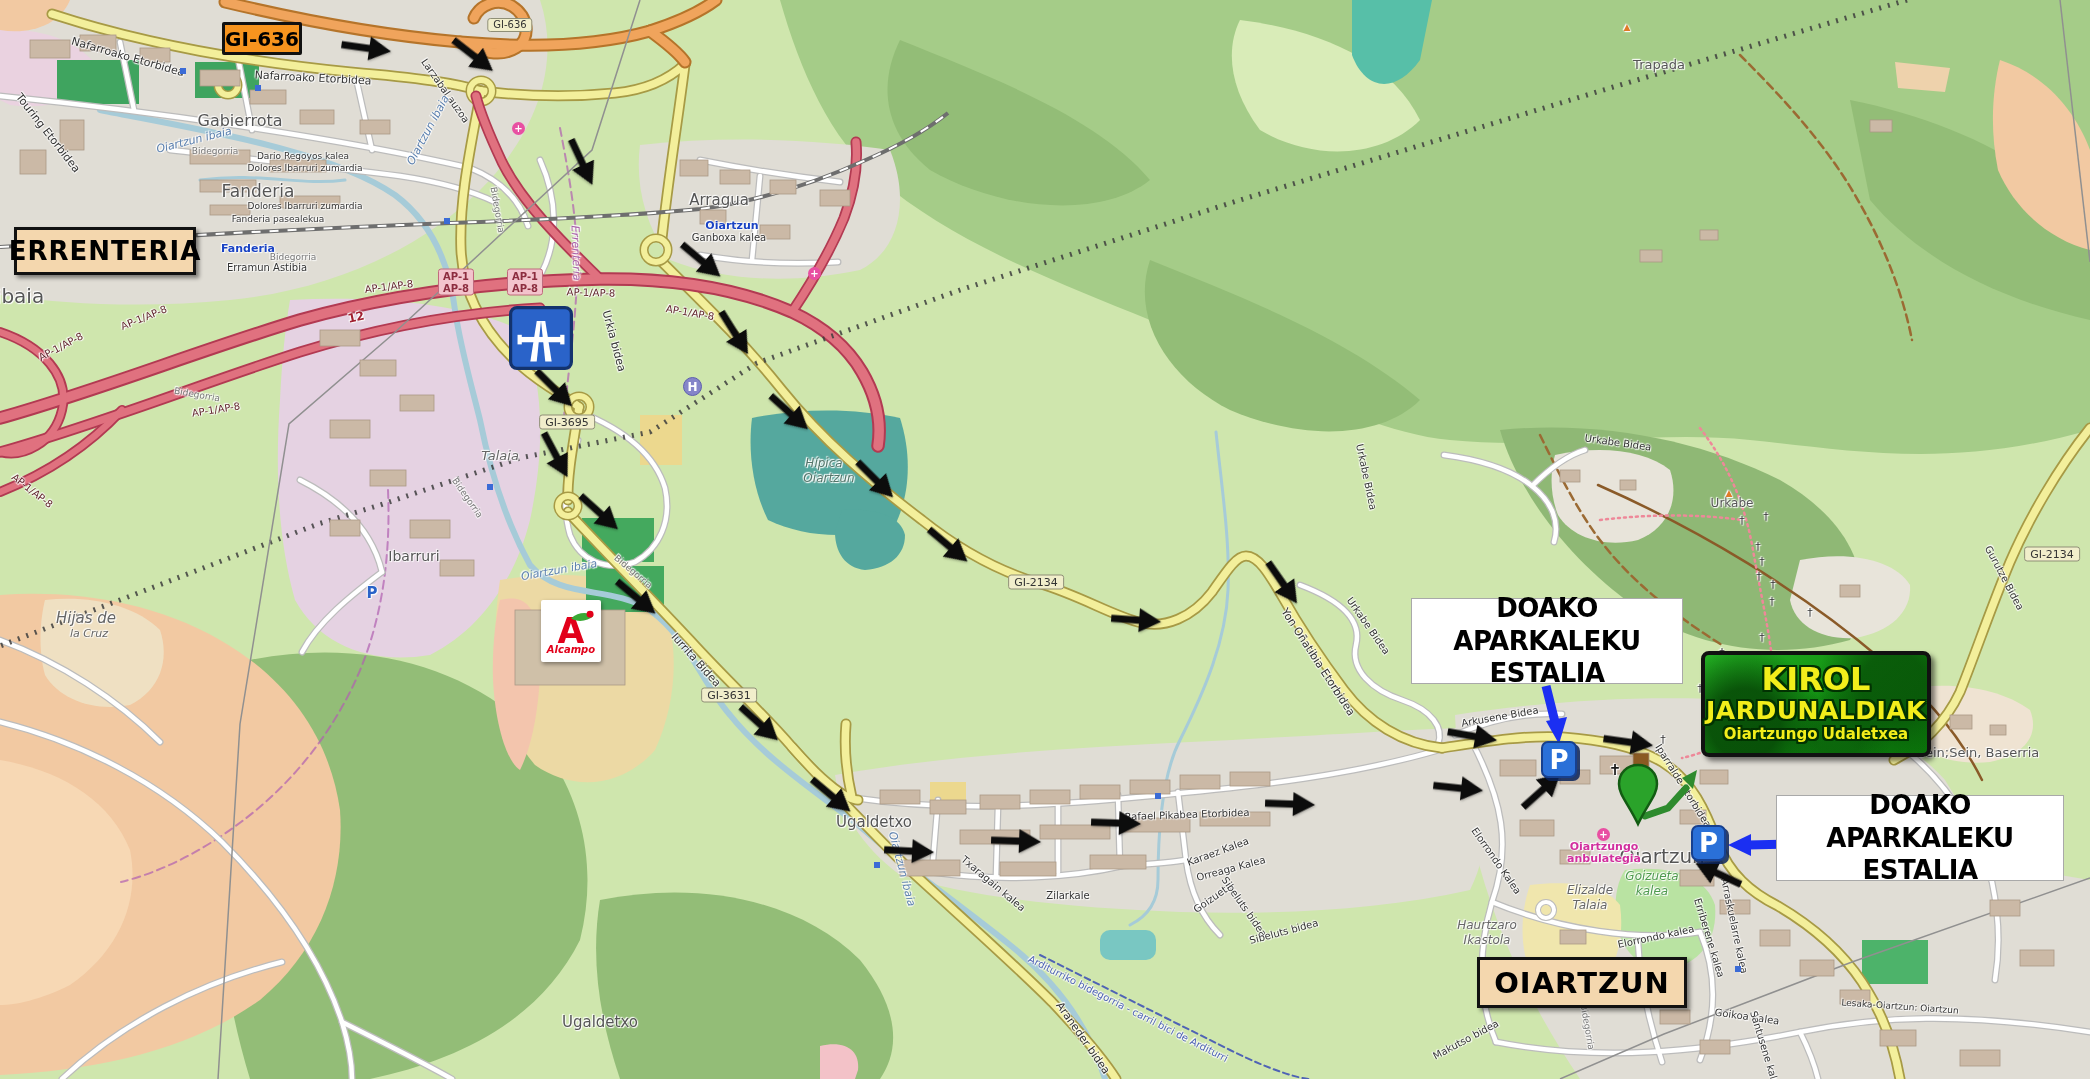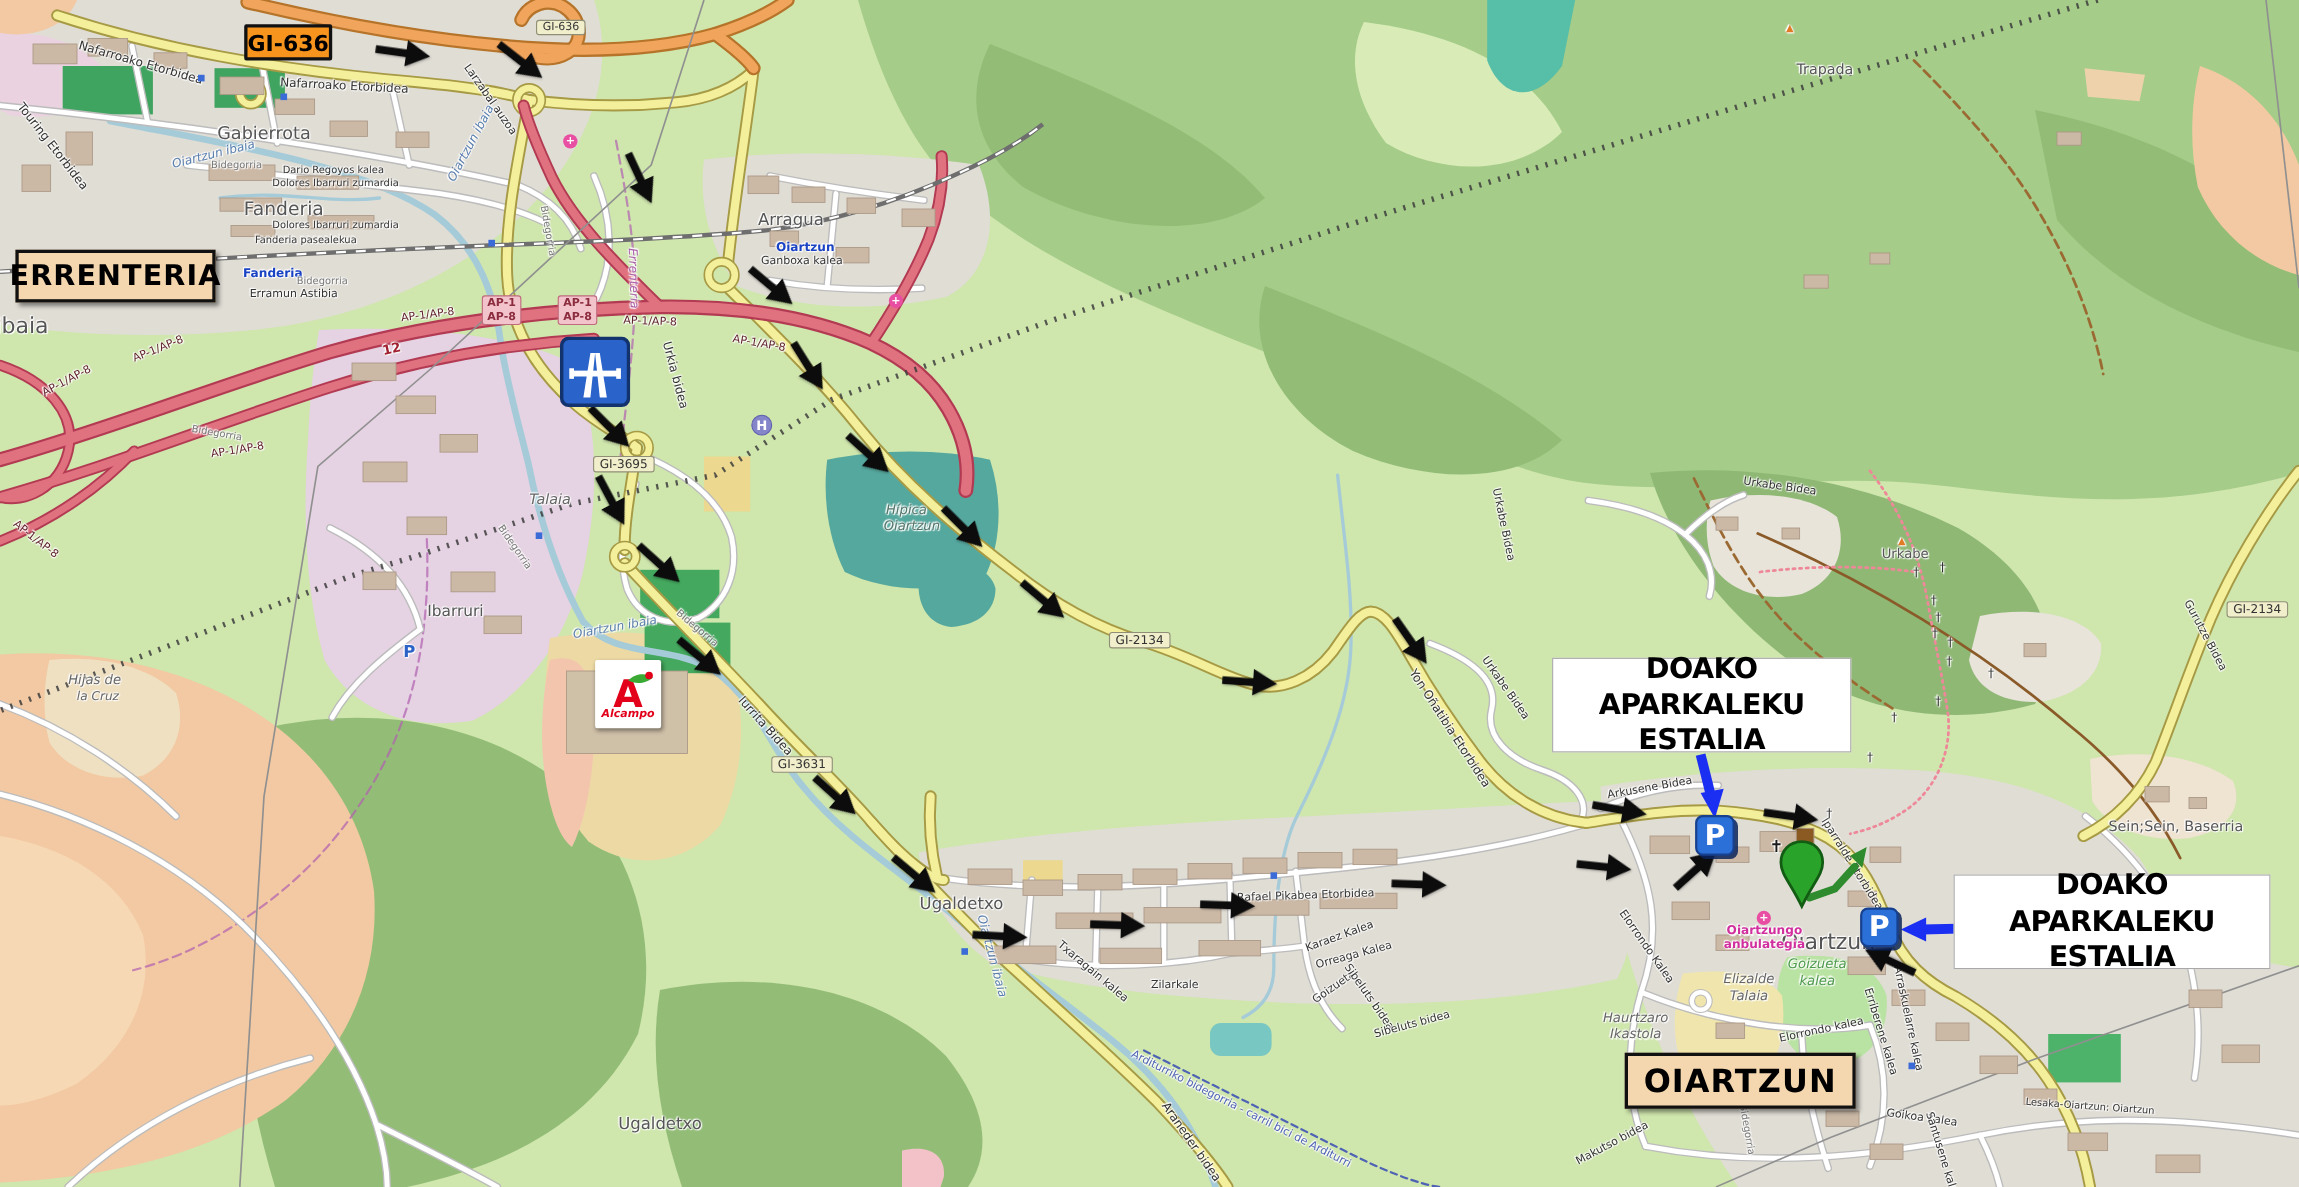--- a/index.html
+++ b/index.html
@@ -364,21 +364,21 @@
       <span class="map-label" style="left: 240px; top: 121px; font-size: 16px; color: rgb(85, 85, 85); transform: translate(-50%, -50%) rotate(0deg);">Gabierrota</span>
       <span class="map-label" style="left: 258px; top: 191px; font-size: 17px; color: rgb(85, 85, 85); transform: translate(-50%, -50%) rotate(0deg);">Fanderia</span>
       <span class="map-label" style="left: 719px; top: 200px; font-size: 15px; color: rgb(85, 85, 85); transform: translate(-50%, -50%) rotate(0deg);">Arragua</span>
       <span class="map-label" style="left: 500px; top: 455px; font-size: 13px; color: rgb(102, 102, 102); font-style: italic; transform: translate(-50%, -50%) rotate(0deg);">Talaia</span>
       <span class="map-label" style="left: 414px; top: 556px; font-size: 14px; color: rgb(85, 85, 85); transform: translate(-50%, -50%) rotate(0deg);">Ibarruri</span>
       <span class="map-label" style="left: 874px; top: 822px; font-size: 15px; color: rgb(85, 85, 85); transform: translate(-50%, -50%) rotate(0deg);">Ugaldetxo</span>
       <span class="map-label" style="left: 600px; top: 1022px; font-size: 15px; color: rgb(85, 85, 85); transform: translate(-50%, -50%) rotate(0deg);">Ugaldetxo</span>
       <span class="map-label" style="left: 1659px; top: 64px; font-size: 13px; color: rgb(85, 85, 85); transform: translate(-50%, -50%) rotate(0deg);">Trapada</span>
       <span class="map-label" style="left: 1732px; top: 503px; font-size: 12px; color: rgb(85, 85, 85); transform: translate(-50%, -50%) rotate(0deg);">Urkabe</span>
       <span class="map-label" style="left: 1662px; top: 856px; font-size: 20px; color: rgb(85, 85, 85); transform: translate(-50%, -50%) rotate(0deg);">Oiartzun</span>
-      <span class="map-label" style="left: 86px; top: 618px; font-size: 12px; color: rgb(102, 102, 102); font-style: italic; transform: translate(-50%, -50%) rotate(0deg);">Hijas de</span>
+      <span class="map-label" style="left: 86px; top: 618px; font-size: 15px; color: rgb(102, 102, 102); font-style: italic; transform: translate(-50%, -50%) rotate(0deg);">Hijas de</span>
       <span class="map-label" style="left: 89px; top: 633px; font-size: 11px; color: rgb(102, 102, 102); font-style: italic; transform: translate(-50%, -50%) rotate(0deg);">la Cruz</span>
       <span class="map-label" style="left: 20px; top: 296px; font-size: 20px; color: rgb(85, 85, 85); transform: translate(-50%, -50%) rotate(0deg);">ibaia</span>
       <span class="map-label" style="left: 1978px; top: 752px; font-size: 13px; color: rgb(85, 85, 85); transform: translate(-50%, -50%) rotate(0deg);">Sein;Sein, Baserria</span>
       <span class="map-label" style="left: 824px; top: 463px; font-size: 12px; color: rgb(84, 118, 107); font-style: italic; transform: translate(-50%, -50%) rotate(0deg);">Hípica</span>
       <span class="map-label" style="left: 829px; top: 478px; font-size: 12px; color: rgb(84, 118, 107); font-style: italic; transform: translate(-50%, -50%) rotate(0deg);">Oiartzun</span>
       <span class="map-label" style="left: 1652px; top: 876px; font-size: 12px; color: rgb(78, 154, 78); font-style: italic; transform: translate(-50%, -50%) rotate(0deg);">Goizueta</span>
       <span class="map-label" style="left: 1652px; top: 891px; font-size: 12px; color: rgb(78, 154, 78); font-style: italic; transform: translate(-50%, -50%) rotate(0deg);">kalea</span>
       <span class="map-label" style="left: 1590px; top: 890px; font-size: 12px; color: rgb(102, 102, 102); font-style: italic; transform: translate(-50%, -50%) rotate(0deg);">Elizalde</span>
       <span class="map-label" style="left: 1590px; top: 905px; font-size: 12px; color: rgb(102, 102, 102); font-style: italic; transform: translate(-50%, -50%) rotate(0deg);">Talaia</span>
       <span class="map-label" style="left: 1487px; top: 925px; font-size: 12px; color: rgb(102, 102, 102); font-style: italic; transform: translate(-50%, -50%) rotate(0deg);">Haurtzaro</span>
@@ -617,20 +617,25 @@
   <div id="doako1" class="annot-box white-box">
     <span>DOAKO APARKALEKU</span>
     <span>ESTALIA</span>
   </div>
 
   <div id="doako2" class="annot-box white-box">
     <span>DOAKO APARKALEKU</span>
     <span>ESTALIA</span>
   </div>
 
+  <div id="kirol-box" class="annot-box">
+    <div class="l1 outlined">KIROL</div>
+    <div class="l2 outlined">JARDUNALDIAK</div>
+    <div class="l3 outlined">Oiartzungo Udaletxea</div>
+  </div>
 
   <div id="motorway-icon" class="annot-box">
     <svg width="64" height="64" viewBox="0 0 60 60">
       <rect x="1.5" y="1.5" width="57" height="57" rx="6" fill="#2a63c9" stroke="#13336e" stroke-width="3"></rect>
       <polygon points="20,52 26,14 30,14 26,52" fill="#fff"></polygon>
       <polygon points="40,52 34,14 30,14 34,52" fill="#fff"></polygon>
       <rect x="11" y="29" width="38" height="5" fill="#fff"></rect>
       <rect x="8" y="27" width="4" height="9" fill="#fff"></rect>
       <rect x="48" y="27" width="4" height="9" fill="#fff"></rect>
     </svg>

